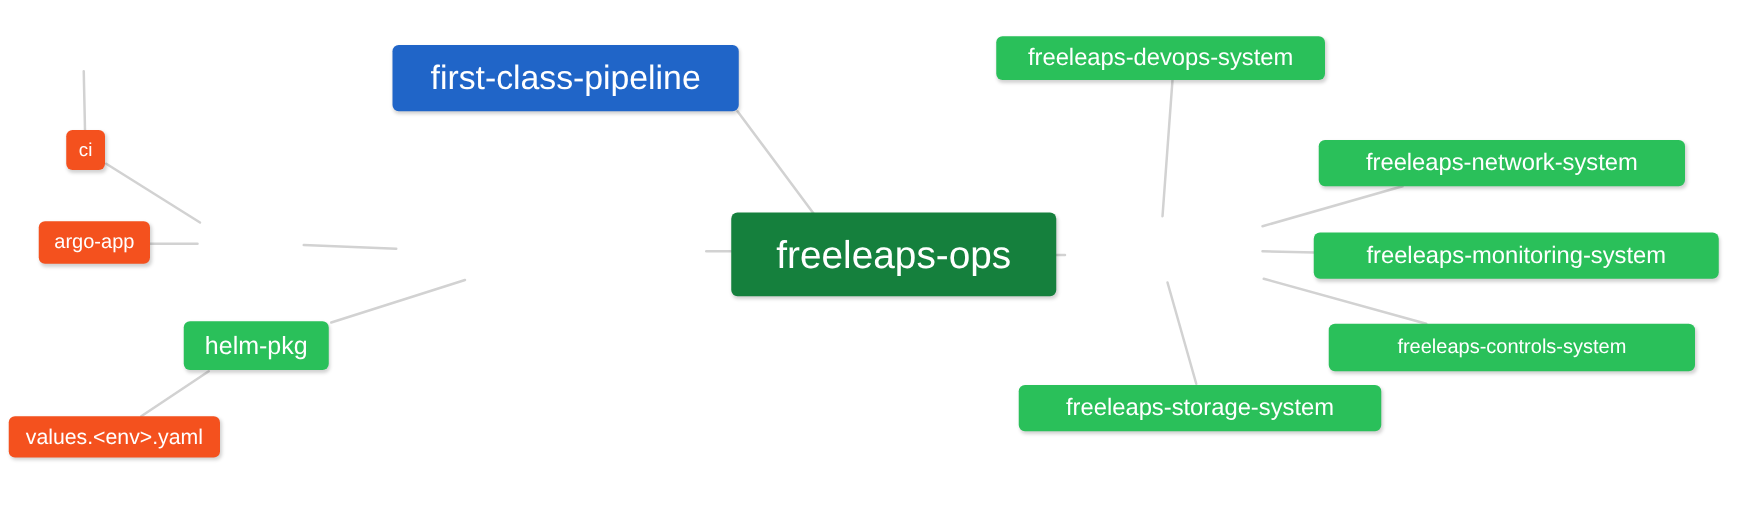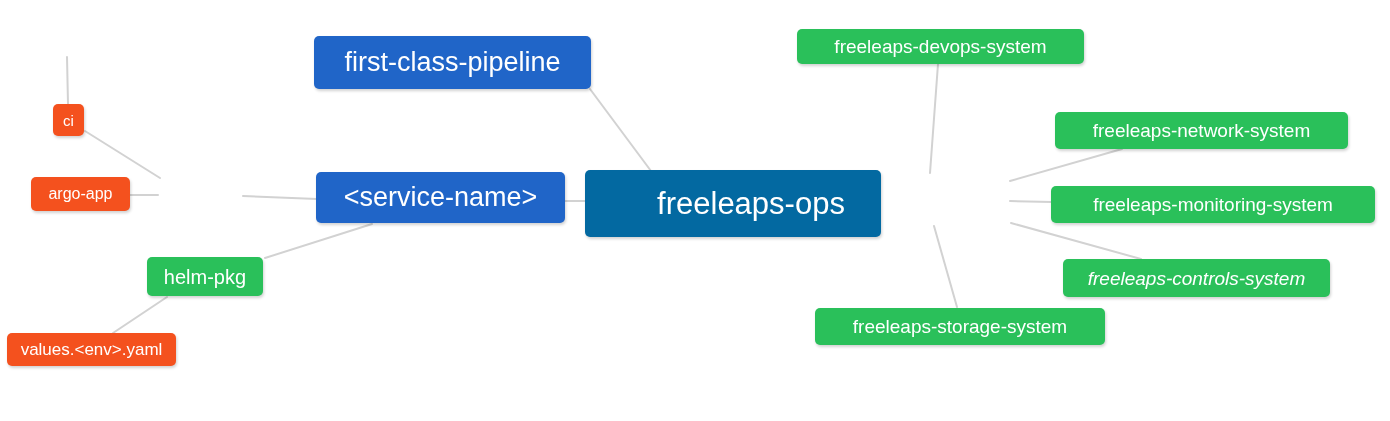--- a/index.html
+++ b/index.html
@@ -17,21 +17,21 @@
     display:flex;align-items:center;justify-content:center;
     color:#ffffff;
     border-radius:5px;
     white-space:nowrap;
     box-shadow:1px 2px 3px rgba(0,0,0,0.18);
     z-index:1;
     cursor:pointer;
     line-height:1;
   }
   .blue{background:#2065c8;}
-  .dark{background:#0369a1;padding-left:36px;}
+  .dark{background:#15803d;}
   .green{background:#2ac05a;}
   .orange{background:#faa61d;}
   .red{background:#f4511e;}
 </style>
 </head>
 <body>
 
 <div class="canvas">
 
   <svg class="edges">
@@ -47,37 +47,36 @@
     <line x1="938" y1="64" x2="930" y2="173"></line>
     <line x1="1010" y1="181" x2="1122" y2="149"></line>
     <line x1="1010" y1="201" x2="1052" y2="202"></line>
     <line x1="1011" y1="223" x2="1141" y2="259"></line>
     <line x1="934" y1="226" x2="957" y2="307"></line>
   </svg>
 
 
   <div class="node red" style="left:53px;top:104px;width:31px;height:32px;font-size:15px;">ci</div>
 
-  <div class="node red" style="left:31px;top:177px;width:99px;height:34px;font-size:16px;">argo-app</div>
+  <div class="node red" style="left:31px;top:177px;width:89px;height:34px;font-size:16px;">argo-app</div>
 
 
   <div class="node green" style="left:147px;top:257px;width:116px;height:39px;font-size:20px;text-align:right;">helm-pkg</div>
 
   <div class="node red" style="left:7px;top:333px;width:169px;height:33px;font-size:17px;">values.&lt;env&gt;.yaml</div>
 
   <div class="node blue" style="left:314px;top:36px;width:277px;height:53px;font-size:27px;">first-class-pipeline</div>
 
-  <div class="node blue" style="left:316px;top:172px;width:249px;height:51px;font-size:27px;">&lt;service-name&gt;</div>
 
   <div class="node dark" style="left:585px;top:170px;width:260px;height:67px;font-size:31px;">freeleaps-ops</div>
 
 
-  <div class="node green" style="left:797px;top:29px;width:287px;height:35px;font-size:19px;">freeleaps-devops-system</div>
+  <div class="node green" style="left:797px;top:29px;width:263px;height:35px;font-size:19px;">freeleaps-devops-system</div>
 
   <div class="node green" style="left:1055px;top:112px;width:293px;height:37px;font-size:19px;">freeleaps-network-system</div>
 
   <div class="node green" style="left:1051px;top:186px;width:324px;height:37px;font-size:19px;">freeleaps-monitoring-system</div>
 
-  <div class="node green" style="left:1063px;top:259px;width:267px;height:38px;font-size:19px;font-style:italic;">freeleaps-controls-system</div>
+  <div class="node green" style="left:1063px;top:259px;width:293px;height:38px;font-size:16px;">freeleaps-controls-system</div>
 
   <div class="node green" style="left:815px;top:308px;width:290px;height:37px;font-size:19px;">freeleaps-storage-system</div>
 
 </div>
 
 </body></html>

